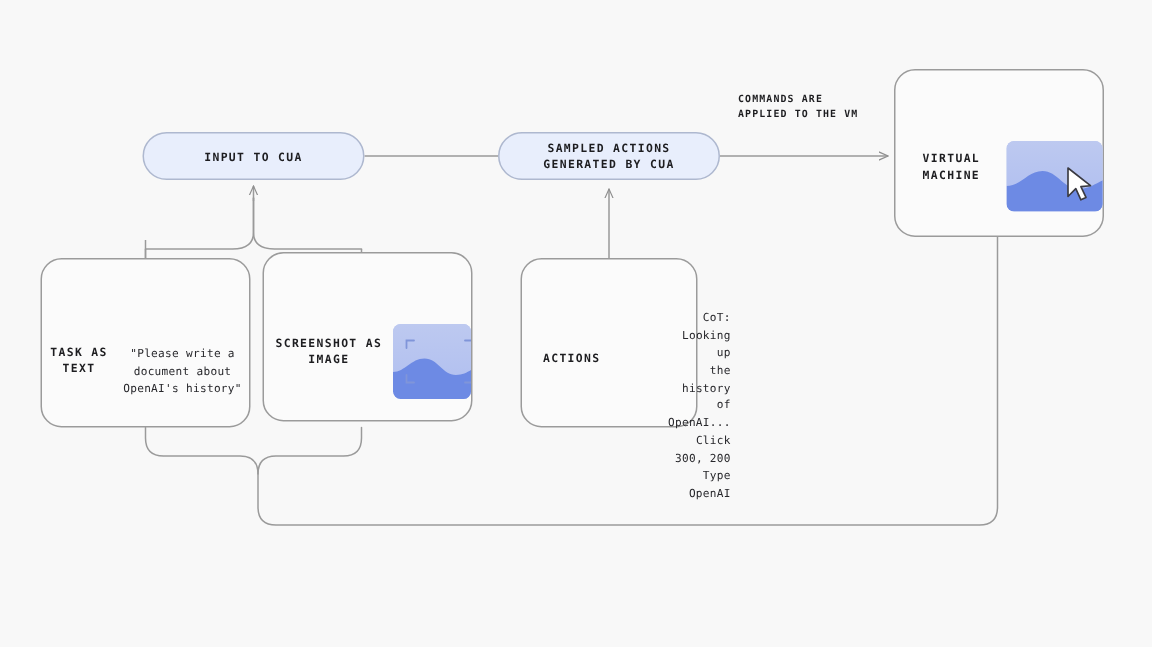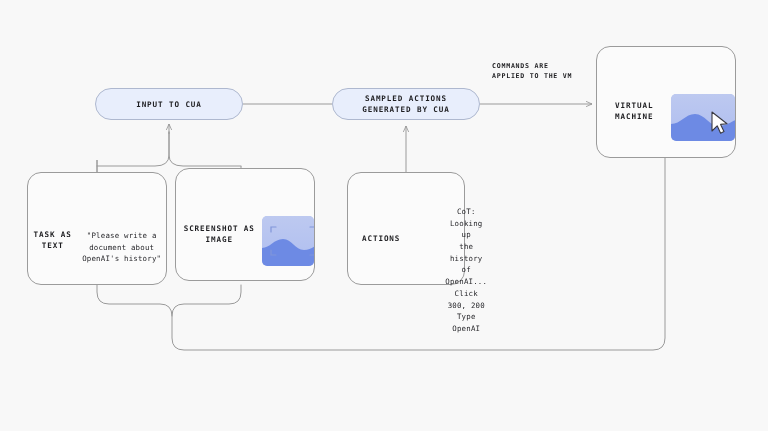--- a/index.html
+++ b/index.html
@@ -57,21 +57,21 @@
     line-height: 1.4;
   }
   .card .body {
     font-size: 7.4px;
     color: #27272b;
     line-height: 1.58;
     white-space: pre-line;
     letter-spacing: 0.2px;
   }
   .body.center { text-align: center; }
-  .body.left { text-align: center; align-self: flex-start; margin-left: 45px; }
+  .body.left { text-align: right; align-self: flex-start; margin-left: 45px; }
 
   
   .screen {
     position: relative;
     border-radius: 5px;
     overflow: hidden;
     background: linear-gradient(#b9c6ef, #aebef0);
   }
   .screen svg { display: block; }
 

